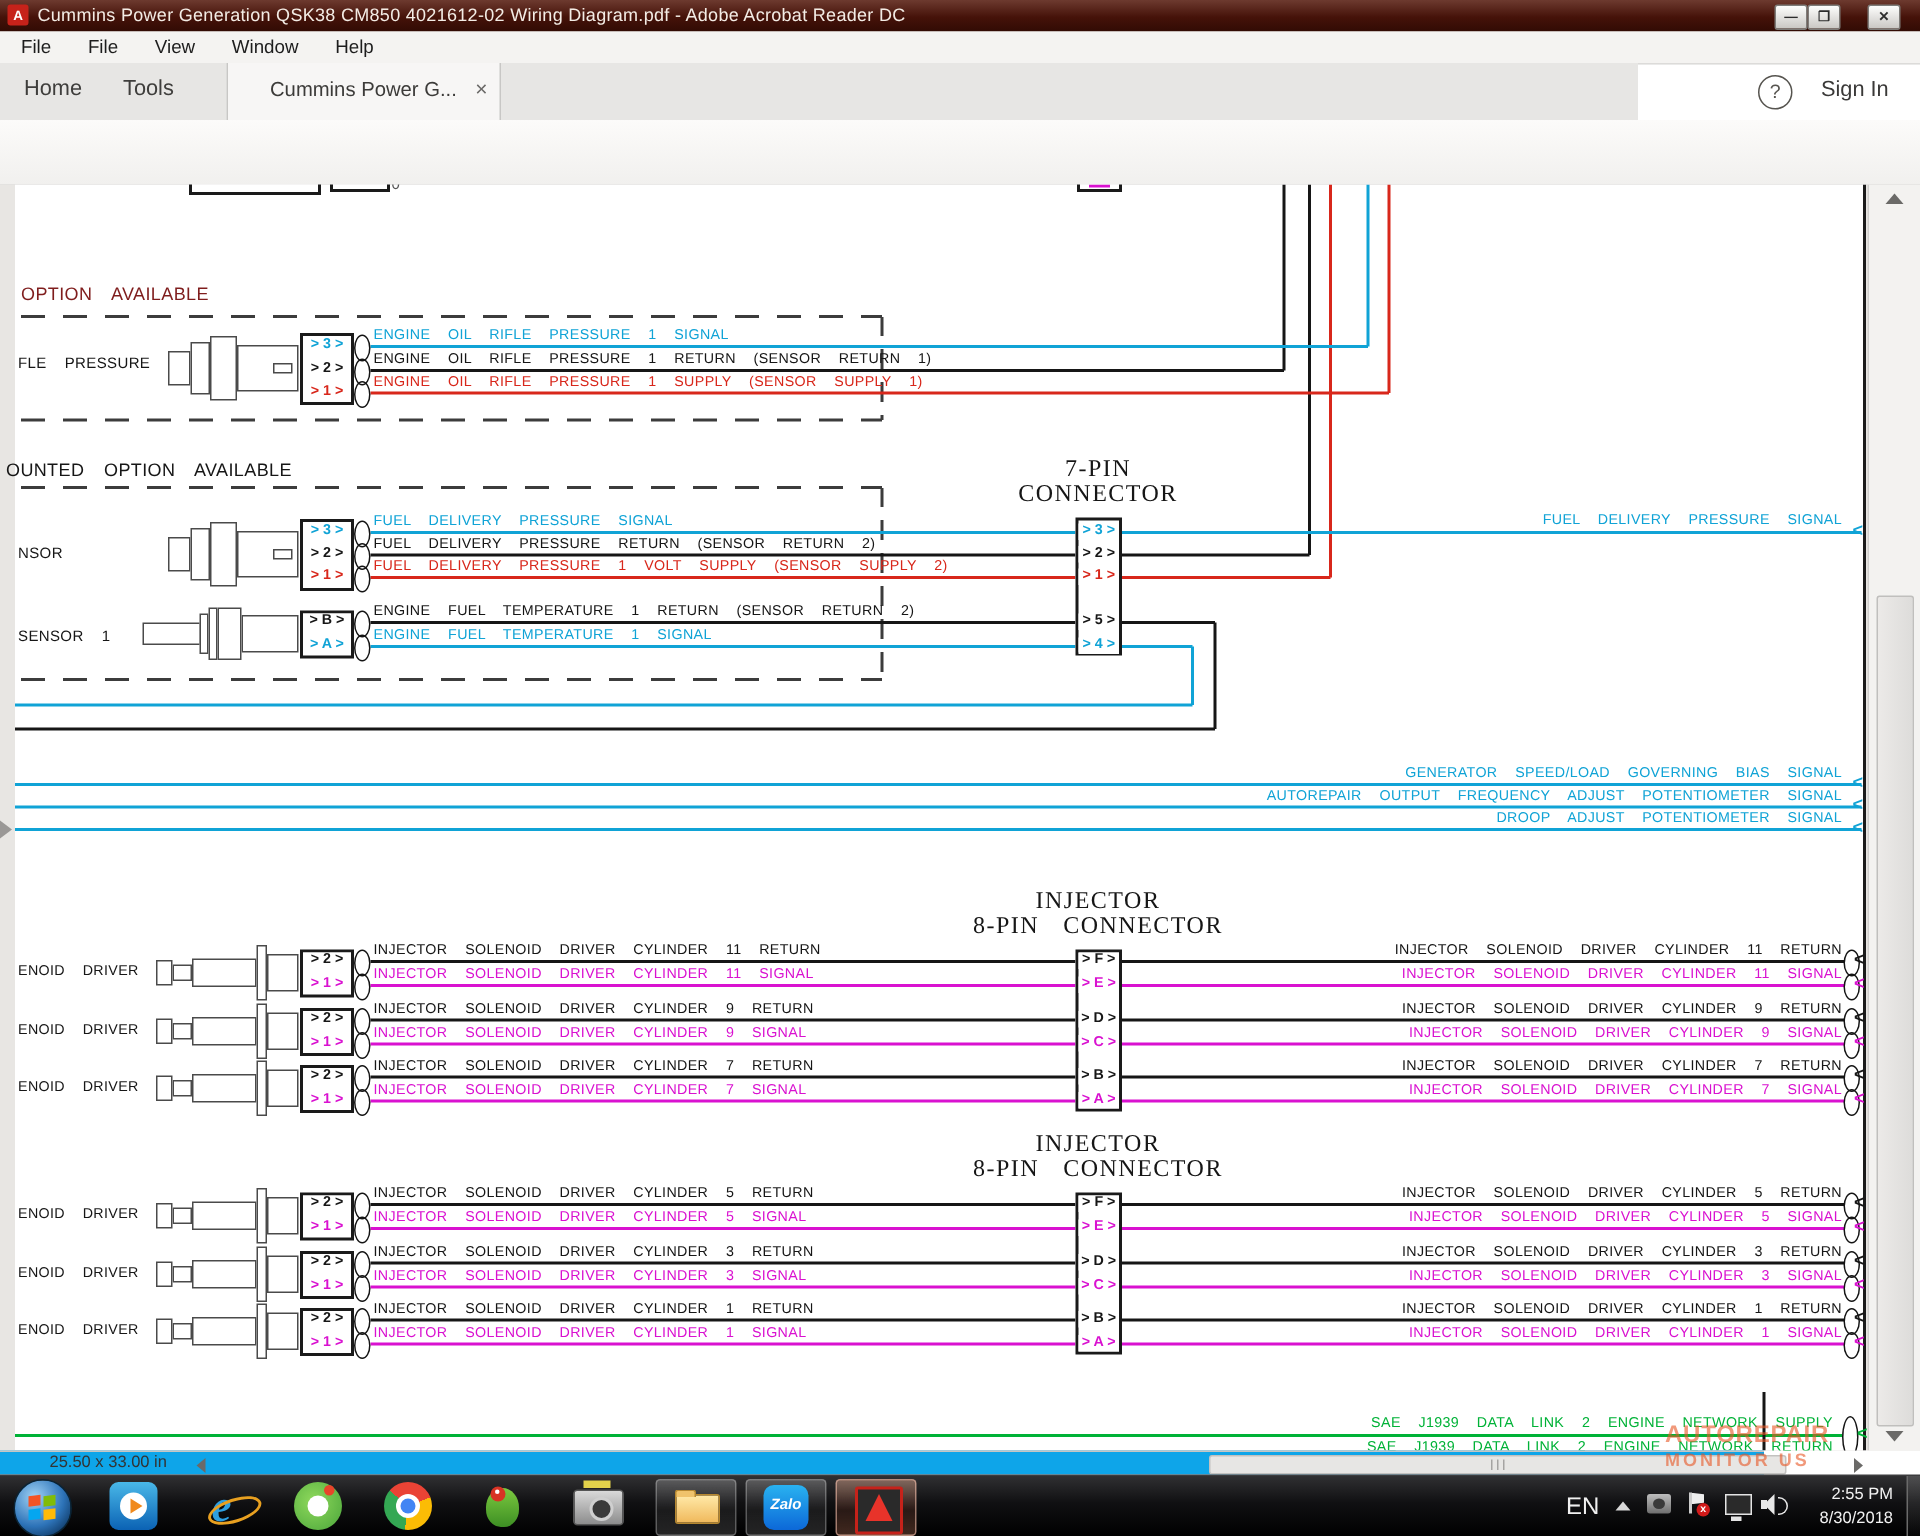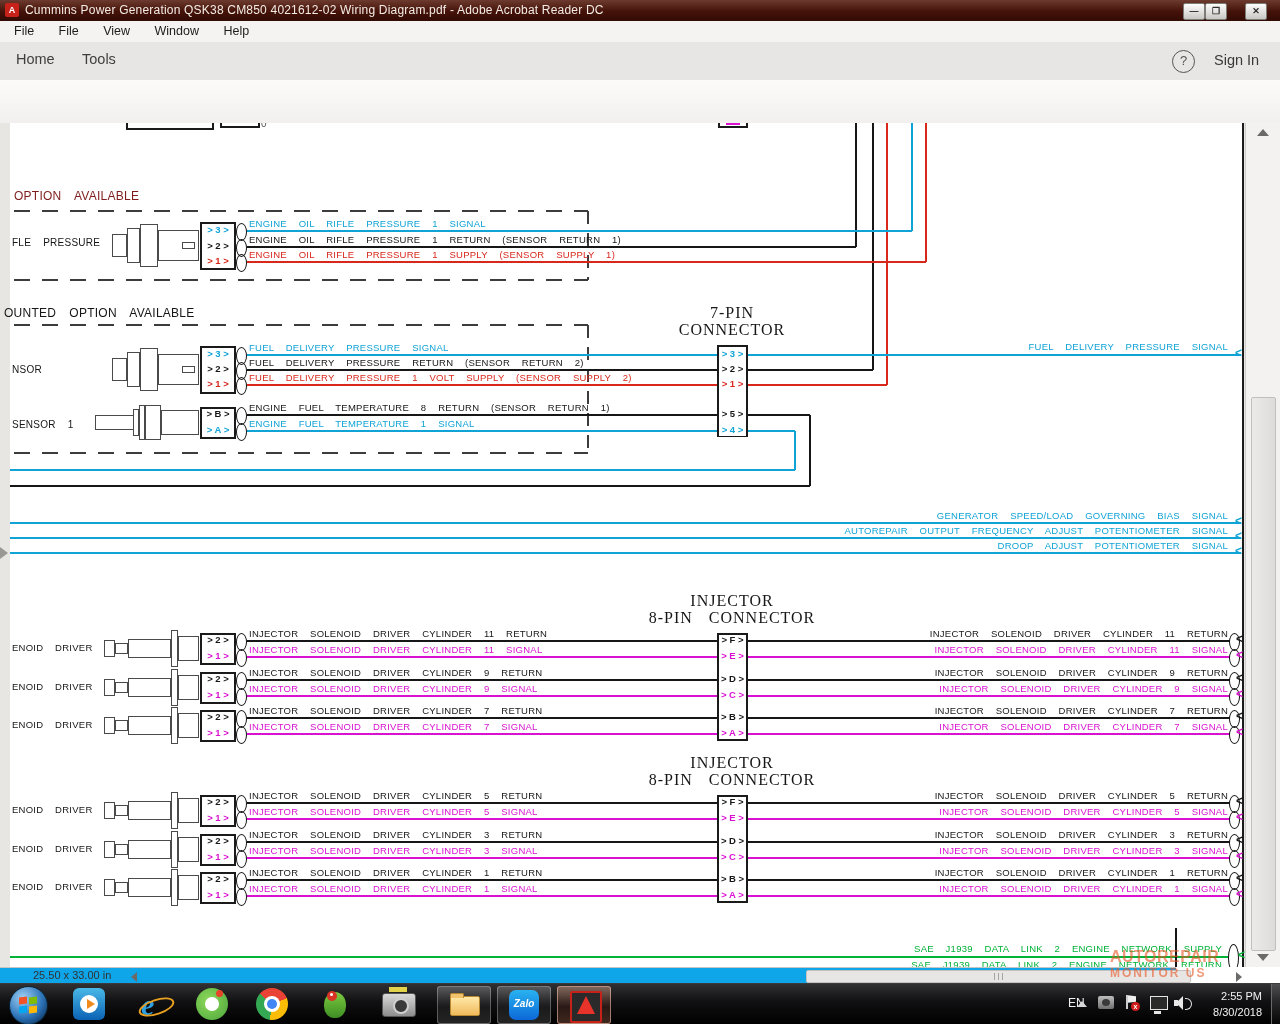--- a/index.html
+++ b/index.html
@@ -10,21 +10,21 @@
     background:linear-gradient(#6d3a2f,#451209 55%,#310b04);color:#f3ece5;}
   #titlebar .ticon-pdf{position:absolute;left:5px;top:3px;width:14px;height:14px;background:#c6221a;
     border-radius:2px;color:#fff;font-size:9px;font-weight:bold;text-align:center;line-height:14px;}
   #titlebar .wtitle{position:absolute;left:25px;top:3px;font-size:12px;letter-spacing:.2px;white-space:nowrap;}
   .winbtn{position:absolute;top:3px;width:20px;height:15px;border:1px solid #7e7c79;border-radius:2px;
     background:linear-gradient(#fdfdfc,#c9c7c3);color:#2c2c2c;font-size:9px;line-height:14px;text-align:center;font-weight:bold;}
   
   #menubar{position:absolute;left:0;top:21px;width:1280px;height:21px;background:#f4f3f1;border-bottom:1px solid #dcdbd9;}
   #menubar span{display:inline-block;margin-left:8px;padding:3px 6px 0 6px;font-size:12.5px;color:#1d1d1d;}
   
-  #tabbar{position:absolute;left:0;top:42px;width:1280px;height:38px;background:#e7e6e4;}
+  #tabbar{position:absolute;left:0;top:42px;width:1092px;height:38px;background:#e7e6e4;}
   .toptab{position:absolute;top:9px;font-size:14.5px;color:#3f3e3c;}
   #doctab{position:absolute;left:151px;top:0;width:181px;height:38px;background:#f7f6f5;
     border-left:1px solid #c8c7c5;border-right:1px solid #c8c7c5;}
   #doctab .dtxt{position:absolute;left:28px;top:10px;font-size:13.5px;color:#3c3b39;white-space:nowrap;}
   #doctab .dclose{position:absolute;right:8px;top:9px;font-size:14px;color:#6b6a68;}
   #helpcircle{position:absolute;left:1172px;top:50px;width:21px;height:21px;border:1.6px solid #56544f;
     border-radius:50%;text-align:center;font-size:13px;line-height:20px;color:#56544f;}
   #signin{position:absolute;left:1214px;top:52px;font-size:14.5px;color:#3a3938;}
   
   #toolbar{position:absolute;left:0;top:80px;width:1280px;height:43px;
@@ -84,20 +84,24 @@
   <span>File</span>
   <span>File</span>
   <span>View</span>
   <span>Window</span>
   <span>Help</span>
 </div>
 
 <div id="tabbar">
   <div class="toptab" style="left:16px;">Home</div>
   <div class="toptab" style="left:82px;">Tools</div>
+  <div id="doctab">
+    <div class="dtxt">Cummins Power G...</div>
+    <div class="dclose">×</div>
+  </div>
 </div>
 <div id="helpcircle">?</div>
 <div id="signin">Sign In</div>
 
 <div id="toolbar">
   <div class="tbtn" style="left:13px;">
     <svg width="24" height="24" viewBox="0 0 20 20" fill="none" stroke="#bdbbb7" stroke-width="1.4">
       <rect x="2" y="2" width="16" height="16" rx="1"></rect>
         <path d="M6 2v5h8V2"></path>
         <rect x="6" y="11" width="8" height="7"></rect>
@@ -269,21 +273,21 @@
       <div class="dg" style="left: 202px; top: 241px; width: 32px; text-align: center; color: rgb(22, 22, 22); font-size: 9.5px; font-weight: bold; white-space: pre; background: rgb(255, 255, 255);">&gt; 2 &gt;</div>
       <div class="dg" style="left: 202px; top: 256px; width: 32px; text-align: center; color: rgb(216, 39, 27); font-size: 9.5px; font-weight: bold; white-space: pre; background: rgb(255, 255, 255);">&gt; 1 &gt;</div>
       <div class="dg dg-label" style="left: 12px; top: 296px; color: rgb(22, 22, 22); font-size: 10px;">SENSOR  1</div>
       <div class="dg" style="left: 95px; top: 292px; width: 37px; height: 13px; border: 1.5px solid rgb(74, 74, 74); background: rgb(255, 255, 255);"></div>
       <div class="dg" style="left: 133px; top: 286px; width: 4px; height: 25px; border: 1.5px solid rgb(74, 74, 74); background: rgb(255, 255, 255);"></div>
       <div class="dg" style="left: 139px; top: 282px; width: 4px; height: 33px; border: 1.5px solid rgb(74, 74, 74); background: rgb(255, 255, 255);"></div>
       <div class="dg" style="left: 145px; top: 282px; width: 14px; height: 33px; border: 1.5px solid rgb(74, 74, 74); background: rgb(255, 255, 255);"></div>
       <div class="dg" style="left: 161px; top: 287px; width: 36px; height: 23px; border: 1.5px solid rgb(74, 74, 74); background: rgb(255, 255, 255);"></div>
       <div class="dg" style="left: 247px; top: 291px; width: 470px; height: 2px; background: rgb(22, 22, 22);"></div>
       <div class="dg" style="left: 236px; top: 284px; width: 9px; height: 16px; border: 1.5px solid rgb(20, 20, 20); border-radius: 50%;"></div>
-      <div class="dg dg-label" style="left: 249px; top: 279.5px; color: rgb(22, 22, 22); font-size: 9.5px;">ENGINE  FUEL  TEMPERATURE  8  RETURN  (SENSOR  RETURN  1)</div>
+      <div class="dg dg-label" style="left: 249px; top: 279.5px; color: rgb(22, 22, 22); font-size: 9.5px;">ENGINE  FUEL  TEMPERATURE  1  RETURN  (SENSOR  RETURN  2)</div>
       <div class="dg" style="left: 247px; top: 307px; width: 470px; height: 2px; background: rgb(16, 163, 214);"></div>
       <div class="dg" style="left: 236px; top: 300px; width: 9px; height: 16px; border: 1.5px solid rgb(20, 20, 20); border-radius: 50%;"></div>
       <div class="dg dg-label" style="left: 249px; top: 295.5px; color: rgb(16, 163, 214); font-size: 9.5px;">ENGINE  FUEL  TEMPERATURE  1  SIGNAL</div>
       <div class="dg" style="left: 200px; top: 284px; width: 32px; height: 28px; background: rgb(255, 255, 255); border: 2px solid rgb(26, 26, 26);"></div>
       <div class="dg" style="left: 202px; top: 286px; width: 32px; text-align: center; color: rgb(22, 22, 22); font-size: 9.5px; font-weight: bold; white-space: pre; background: rgb(255, 255, 255);">&gt; B &gt;</div>
       <div class="dg" style="left: 202px; top: 302px; width: 32px; text-align: center; color: rgb(16, 163, 214); font-size: 9.5px; font-weight: bold; white-space: pre; background: rgb(255, 255, 255);">&gt; A &gt;</div>
       <div class="dg dg-label" style="left: 532px; top: 181px; color: rgb(22, 22, 22); font-size: 16px; width: 400px; text-align: center; font-family: &quot;Liberation Serif&quot;, serif; letter-spacing: 1px;">7-PIN</div>
       <div class="dg dg-label" style="left: 532px; top: 198px; color: rgb(22, 22, 22); font-size: 16px; width: 400px; text-align: center; font-family: &quot;Liberation Serif&quot;, serif; letter-spacing: 1px;">CONNECTOR</div>
       <div class="dg" style="left: 748px; top: 231px; width: 493px; height: 2px; background: rgb(16, 163, 214);"></div>
       <div class="dg dg-label" style="left: 528px; top: 219px; color: rgb(16, 163, 214); font-size: 9.5px; width: 700px; text-align: right;">FUEL  DELIVERY  PRESSURE  SIGNAL</div>
@@ -549,21 +553,21 @@
       <div style="position:absolute;left:0;top:8px;width:30px;text-align:center;color:#fff;font-size:10px;font-weight:bold;font-style:italic;">Zalo</div>
     </div>
   </div>
 
   <div class="tkframe active" style="left:557px;">
     <div style="position:absolute;left:12px;top:4px;width:28px;height:28px;background:#2a2a2a;border:2px solid #c6221a;border-radius:2px;">
       <div style="position:absolute;left:5px;top:3px;width:0;height:0;border-left:9px solid transparent;border-right:9px solid transparent;border-bottom:18px solid #e8332a;"></div>
     </div>
   </div>
 
-  <div class="tk" style="left:1044px;top:12px;color:#f0f0f0;font-size:12px;margin-left:24px;">EN</div>
+  <div class="tk" style="left:1044px;top:12px;color:#f0f0f0;font-size:16px;">EN</div>
   <div class="tk" style="left:1077px;top:17px;width:0;height:0;border-left:5px solid transparent;border-right:5px solid transparent;border-bottom:6px solid #d8d8d8;"></div>
   <div class="tk" style="left:1098px;top:12px;width:16px;height:13px;background:linear-gradient(#bdbdbd,#6f6f6f);border-radius:2px;">
     <div style="position:absolute;left:4px;top:3px;width:8px;height:7px;border-radius:50%;background:#3a3a3a;"></div>
   </div>
   <div class="tk" style="left:1124px;top:11px;width:16px;height:16px;">
     <div style="position:absolute;left:2px;top:0;width:10px;height:8px;background:#eee;clip-path:polygon(0 0,100% 15%,100% 85%,0 100%);"></div>
     <div style="position:absolute;left:2px;top:0;width:1.5px;height:14px;background:#ccc;"></div>
     <div style="position:absolute;left:7px;top:7px;width:9px;height:9px;border-radius:50%;background:#d11a1a;color:#fff;font-size:7px;line-height:9px;text-align:center;font-weight:bold;">x</div>
   </div>
   <div class="tk" style="left:1150px;top:12px;width:16px;height:12px;border:1.5px solid #e4e4e4;background:#2a2a2a;">

